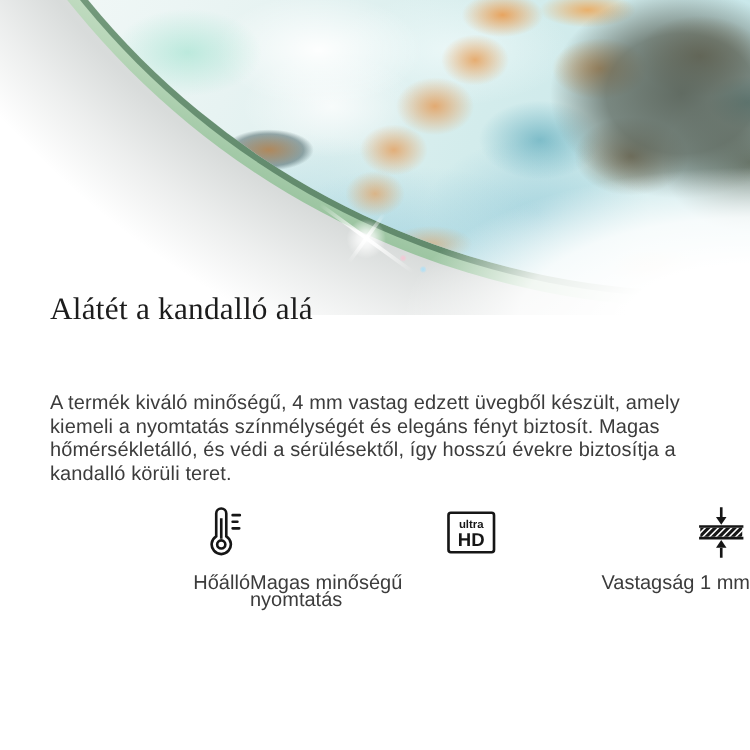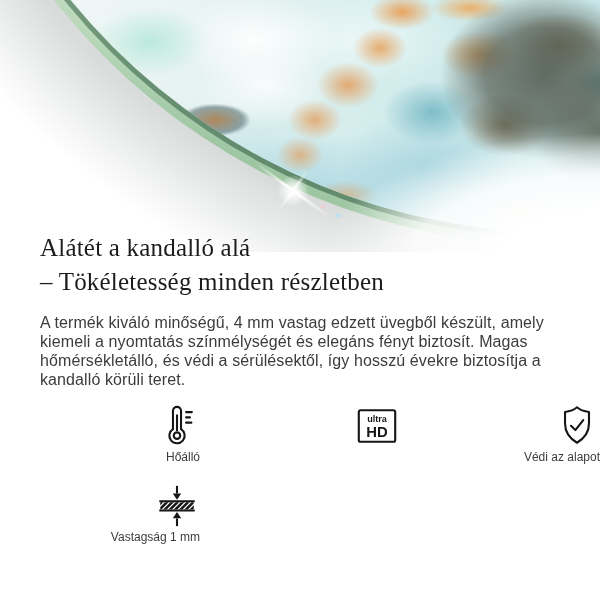--- a/index.html
+++ b/index.html
@@ -86,21 +86,21 @@
     font-size:16px; line-height:19px; color:#3c3c3c; letter-spacing:0.1px;
   }
 
   
   .features { position:absolute; left:0; top:402px; width:600px;
     display:grid; grid-template-columns:repeat(3,1fr); row-gap:18px;
   }
   .feature { display:flex; flex-direction:column; align-items:flex-end; }
   .fi { height:48px; display:flex; align-items:center; justify-content:center; }
   .fi svg { display:block; }
-  .flabel { margin-top:0; font-size:12px; line-height:14px; color:#3c3c3c; }
+  .flabel { margin-top:10px; font-size:16px; line-height:14px; color:#3c3c3c; }
   .ic { stroke:#161616; fill:none; stroke-width:2.2; }
   .ic-fill { fill:#161616; stroke:none; }
   .hd-text { fill:#161616; font-family:"Liberation Sans",sans-serif; font-weight:bold; }
 </style>
 </head>
 <body>
 
 <div class="page">
 
   <div class="hero">
@@ -111,21 +111,21 @@
     <div class="hero-fade"></div>
     <div class="sparkle">
       <div class="ray ray-a"></div>
       <div class="ray ray-b"></div>
       <div class="core"></div>
     </div>
     <div class="glint g1"></div>
     <div class="glint g2"></div>
   </div>
 
-  <h1 class="title"><span>Alátét a kandalló alá</span><br><span>– Tökéletesség minden részletben</span></h1>
+  <h1 class="title"><span>Alátét a kandalló alá</span><br></h1>
 
   <p class="desc">A termék kiváló minőségű, 4 mm vastag edzett üvegből készült, amely kiemeli a nyomtatás színmélységét és elegáns fényt biztosít. Magas hőmérsékletálló, és védi a sérülésektől, így hosszú évekre biztosítja a kandalló körüli teret.</p>
 
   <div class="features">
 
     <div class="feature">
       <div class="fi">
         <svg width="46" height="46" viewBox="0 0 48 48">
           <path class="ic" d="M19.8 27.2 L19.8 8.2 A4.2 4.2 0 0 1 28.2 8.2 L28.2 27.2 A8 8 0 1 1 19.8 27.2 Z"></path>
           <circle class="ic" cx="24" cy="34" r="3.4" stroke-width="2"></circle>
@@ -137,31 +137,23 @@
     </div>
 
     <div class="feature">
       <div class="fi">
         <svg width="46" height="46" viewBox="0 0 48 48">
           <rect class="ic" x="5" y="7.5" width="38" height="33" rx="2" stroke-width="2.6"></rect>
           <text class="hd-text" x="24" y="20" font-size="9.5" text-anchor="middle">ultra</text>
           <text class="hd-text" x="24" y="35" font-size="15.5" text-anchor="middle">HD</text>
         </svg>
       </div>
+      <div class="flabel">Magas minőségű nyomtatás</div>
     </div>
 
-    <div class="feature">
-      <div class="fi">
-        <svg width="46" height="46" viewBox="0 0 48 48">
-          <path class="ic" stroke-width="2.3" stroke-linejoin="round" d="M24 4.5 C26.8 7 31.2 8.8 36.5 9.4 L36.5 21.5 C36.5 30.5 31.3 37.2 24 41.5 C16.7 37.2 11.5 30.5 11.5 21.5 L11.5 9.4 C16.8 8.8 21.2 7 24 4.5 Z"></path>
-          <path class="ic" stroke-width="2.5" stroke-linecap="round" stroke-linejoin="round" d="M17.8 23.8 L22.3 28.3 L30.5 17.8"></path>
-        </svg>
-      </div>
-      <div class="flabel">Védi az alapot</div>
-    </div>
 
 
 
     <div class="feature">
       <div class="fi">
         <svg width="46" height="46" viewBox="0 0 48 48">
           <defs>
             <clipPath id="barClip">
                 <rect x="6.5" y="20" width="35" height="7.6"></rect>
               </clipPath>

